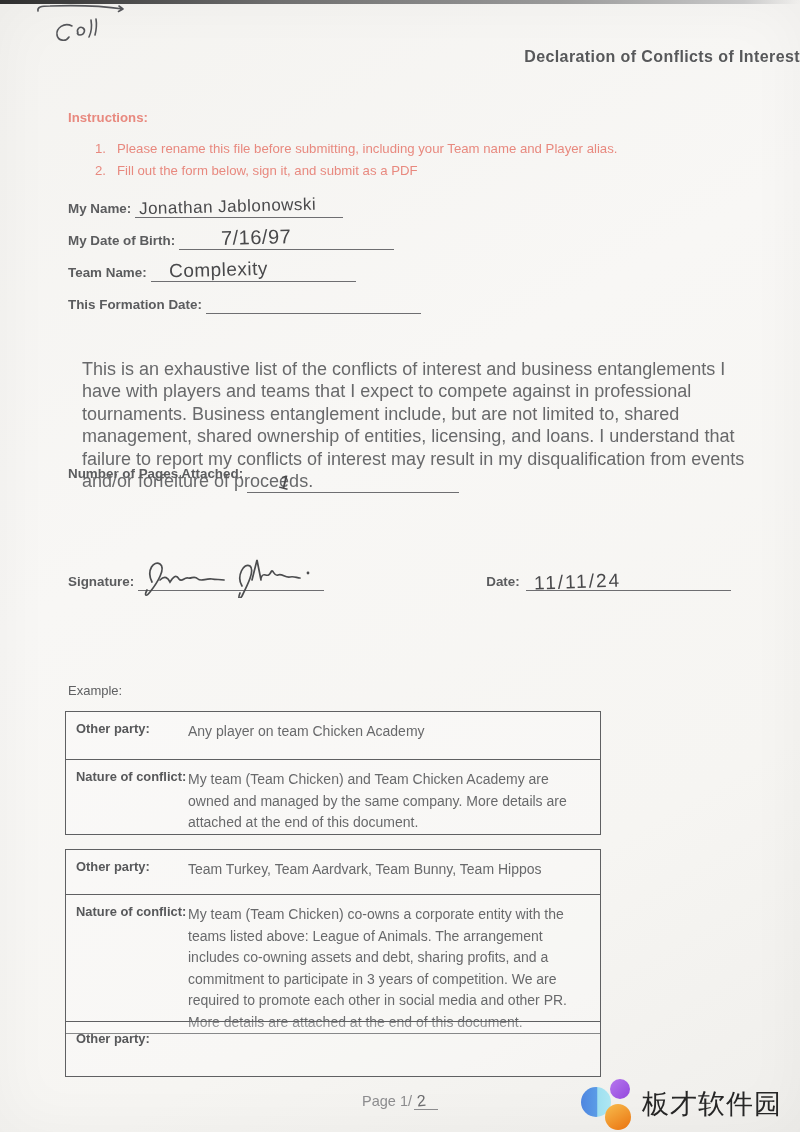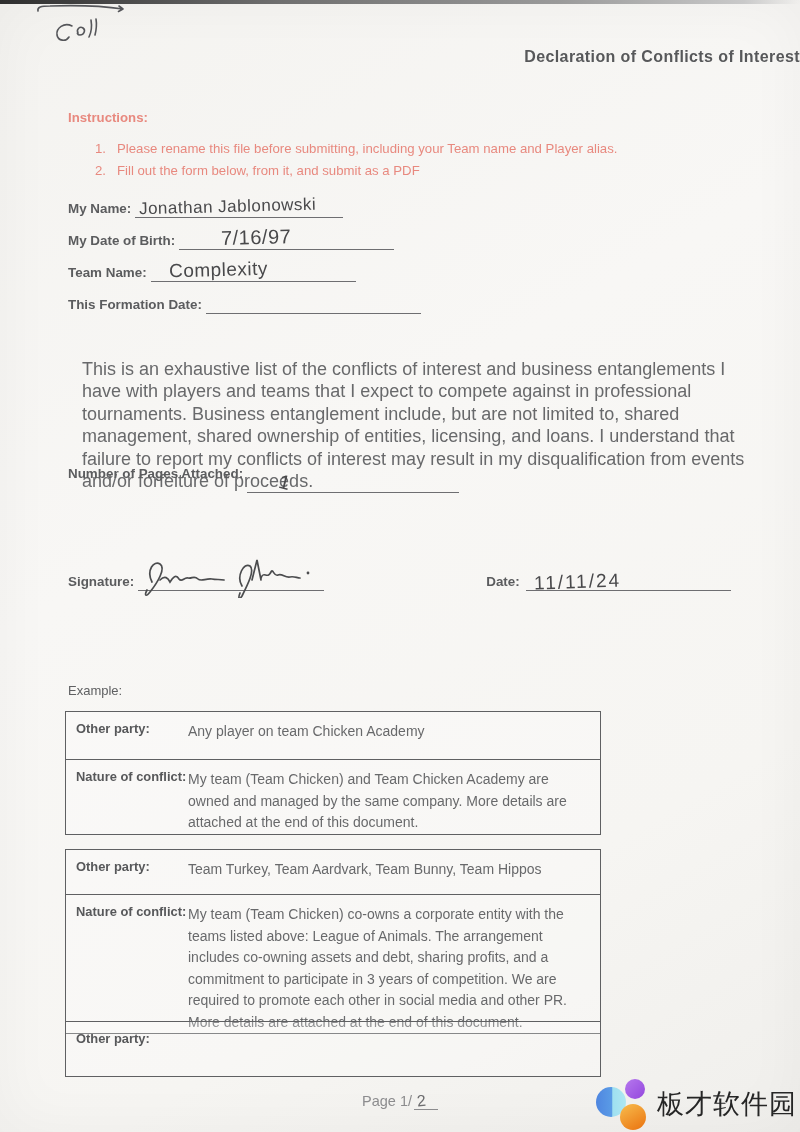--- a/index.html
+++ b/index.html
@@ -51,21 +51,21 @@
   .crow + .crow{border-top:1.3px solid #5f6062;}
   .clabel{width:112px;padding:9px 0 0 10px;font-size:12.9px;font-weight:bold;color:#57585a;flex:none;}
   .cvalue{flex:1;padding:9px 16px 0 0;font-size:14px;line-height:21.5px;color:#68696b;}
   .rh47{min-height:47px;} .rh52{min-height:52px;} .rh44{min-height:44px;} .rh92{min-height:92px;} .rh54{min-height:54px;}
 
   .footer-page{position:absolute;top:1093px;left:0;width:100%;display:flex;justify-content:center;
     font-size:14.5px;color:#8c8c8e;}
   .page-total-line{display:inline-block;width:24px;border-bottom:1.6px solid #8c8c8e;height:16px;position:relative;margin-left:2px;}
   .page-total-line .hw-val{left:3px;bottom:-1px;font-size:16px;color:#6d6d6f;transform:rotate(-6deg);}
 
-  .watermark{position:absolute;top:1077px;right:3px;display:flex;align-items:center;}
+  .watermark{position:absolute;top:1077px;right:18px;display:flex;align-items:center;}
   .wm-text{font-size:27px;color:#262626;letter-spacing:1px;margin-left:4px;line-height:50px;}
 </style>
 </head>
 <body>
 
 <div class="page">
 
   <div class="top-strip"></div>
 
   <svg class="coi-note" width="110" height="48" viewBox="0 0 110 48">
@@ -81,21 +81,21 @@
   <h1 class="doc-title">Declaration of Conflicts of Interest</h1>
 
   <div class="instructions">
     <p class="ins-head">Instructions:</p>
     <div class="ins-item">
       <span class="ins-num">1.</span>
       <span>Please rename this file before submitting, including your Team name and Player alias.</span>
     </div>
     <div class="ins-item">
       <span class="ins-num">2.</span>
-      <span>Fill out the form below, from it, and submit as a PDF</span>
+      <span>Fill out the form below, sign it, and submit as a PDF</span>
     </div>
   </div>
 
   <div class="fields">
     <div class="field-row">
       <span class="field-label">My Name:</span>
       <span class="field-line" style="width:208px;">
         <span class="hw-val hand" style="left:4px;font-size:17px;">Jonathan Jablonowski</span>
       </span>
     </div>

